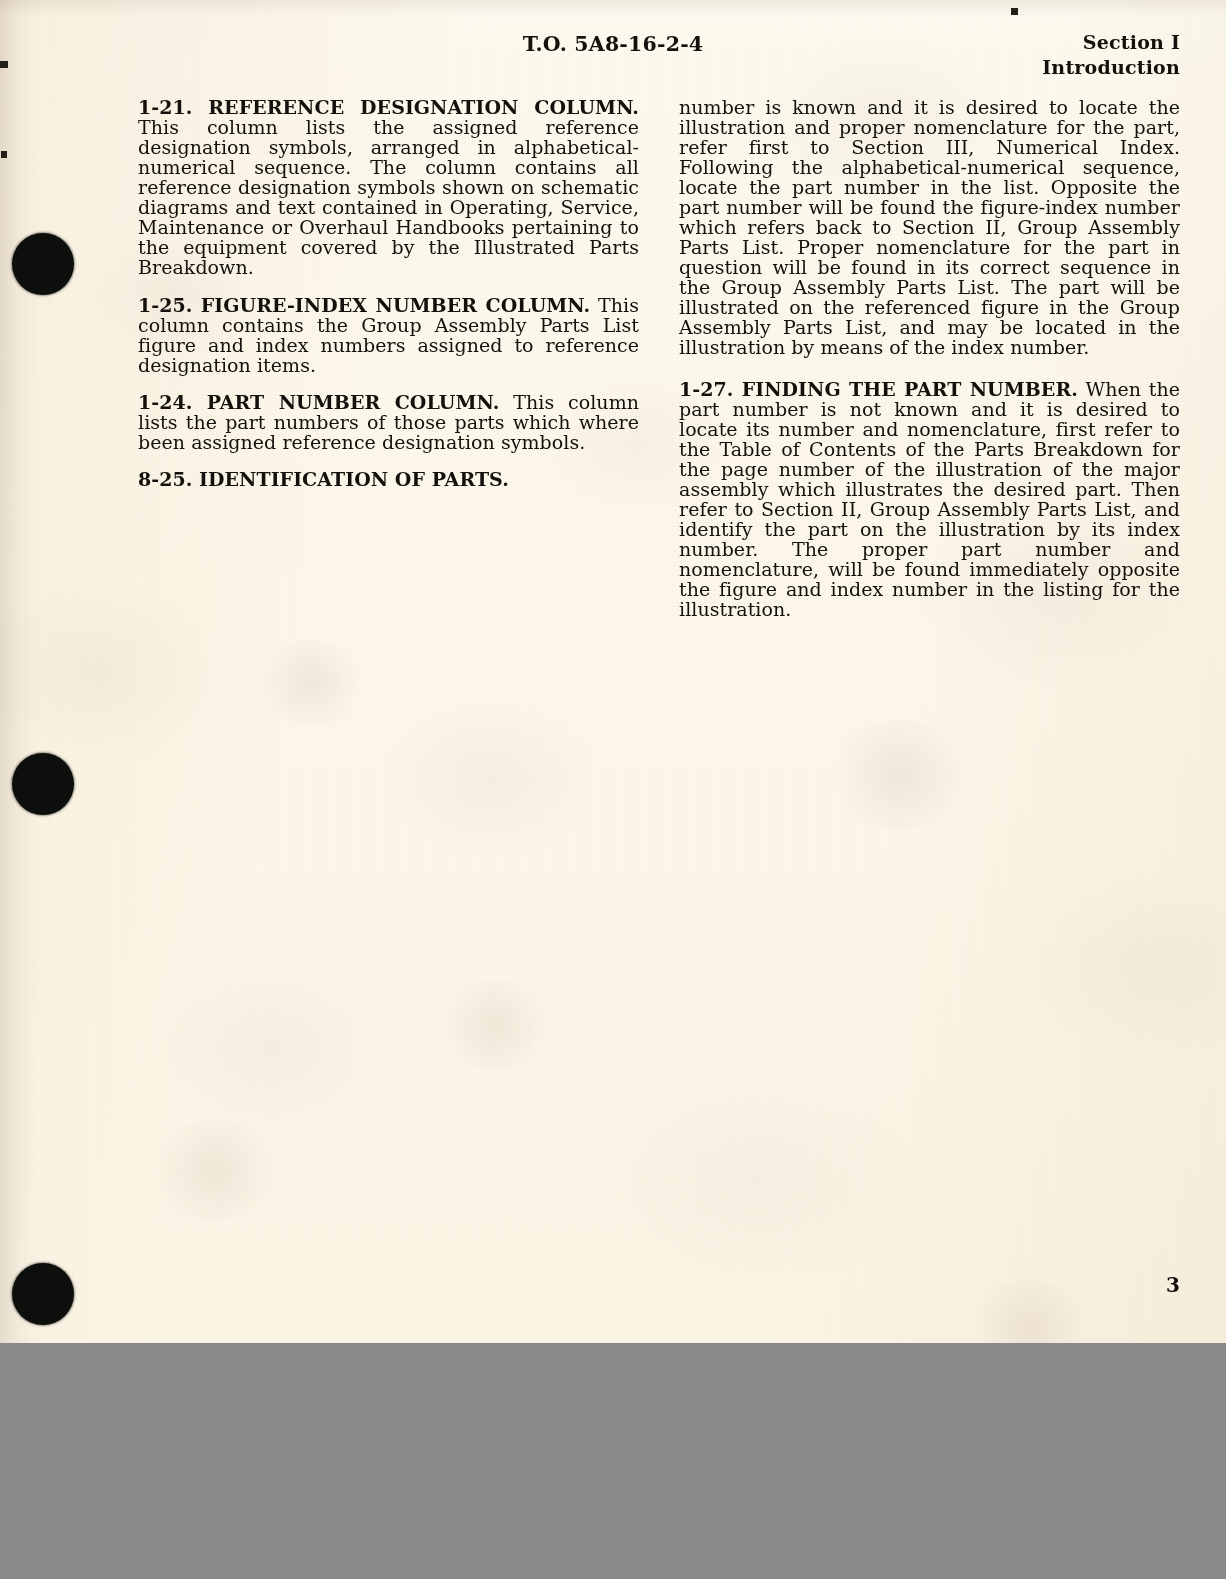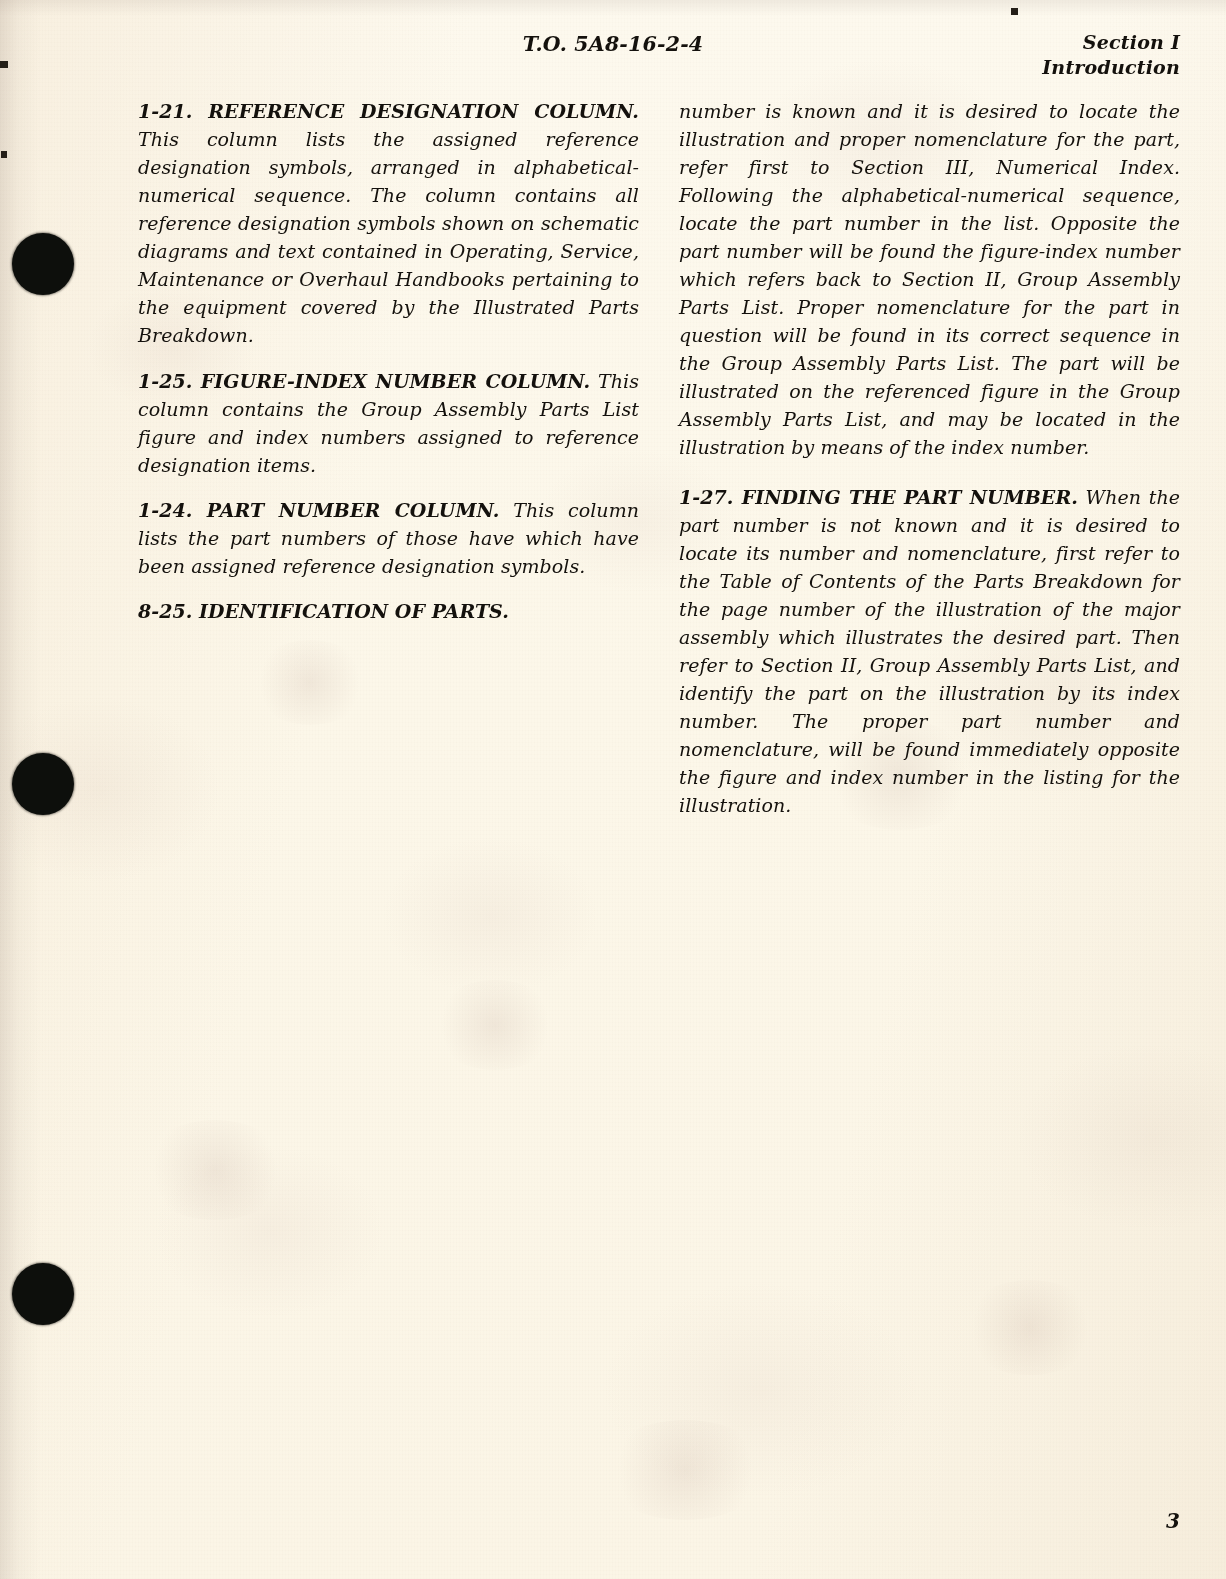--- a/index.html
+++ b/index.html
@@ -3,38 +3,37 @@
 <meta charset="utf-8">
 <style>
   html, body {
     margin: 0;
     padding: 0;
     background: #8a8a8a;
   }
   #page {
     position: relative;
     width: 1226px;
-    height: 1579px;
+    height: 1343px;
     overflow: hidden;
     background-color: #fdf8ec;
     background-image:
       radial-gradient(ellipse 120px 90px at 14% 22%, rgba(190,160,150,0.10), rgba(0,0,0,0) 70%),
       radial-gradient(ellipse 180px 120px at 72% 9%,  rgba(196,168,156,0.10), rgba(0,0,0,0) 70%),
       radial-gradient(ellipse 150px 110px at 40% 58%, rgba(188,158,148,0.09), rgba(0,0,0,0) 72%),
       radial-gradient(ellipse 200px 140px at 86% 44%, rgba(192,164,152,0.10), rgba(0,0,0,0) 72%),
       radial-gradient(ellipse 160px 120px at 22% 78%, rgba(190,160,150,0.09), rgba(0,0,0,0) 72%),
       radial-gradient(ellipse 220px 150px at 62% 88%, rgba(194,166,154,0.09), rgba(0,0,0,0) 72%),
       radial-gradient(ellipse 140px 100px at 52% 33%, rgba(186,156,146,0.08), rgba(0,0,0,0) 72%),
       radial-gradient(ellipse 170px 130px at 8% 50%,  rgba(190,162,150,0.10), rgba(0,0,0,0) 72%),
       radial-gradient(ellipse 190px 130px at 94% 72%, rgba(190,162,150,0.09), rgba(0,0,0,0) 72%),
       linear-gradient(103deg, rgba(244,232,212,0.55) 0%, rgba(0,0,0,0) 30%, rgba(0,0,0,0) 70%, rgba(240,228,208,0.45) 100%),
       linear-gradient(180deg, #fdf9ee 0%, #fcf7e9 45%, #fbf5e6 100%);
     font-family: "DejaVu Serif", "Liberation Serif", serif;
     color: #14110d;
-    font-style: italic;
   }
 
   
   #grain {
     position: absolute;
     inset: 0;
     pointer-events: none;
     opacity: 0.5;
     background-image:
       repeating-linear-gradient(90deg, rgba(150,120,110,0.035) 0px, rgba(150,120,110,0.035) 1px, rgba(0,0,0,0) 1px, rgba(0,0,0,0) 3px),
@@ -113,21 +112,21 @@
     top: 97px;
     width: 1042px;
     display: flex;
     gap: 40px;
   }
   .column {
     width: 501px;
   }
   .para {
     font-size: 19px;
-    line-height: 28px;
+    line-height: 20px;
     text-align: justify;
     text-justify: inter-word;
     margin: 0 0 17px 0;
     letter-spacing: 0.05px;
     -webkit-hyphens: none;
     hyphens: none;
   }
   .para.lead  { margin-bottom: 18px; }
   .para:last-child { margin-bottom: 0; }
   .para .hd {
@@ -182,21 +181,21 @@
       <span class="ln">Section I</span>
       <span class="ln">Introduction</span>
     </div>
   </div>
 
   <div id="columns">
 
     <div class="column">
       <p class="para lead"><span class="hd">1-21.  </span><span class="hd">REFERENCE DESIGNATION COLUMN.</span><span>  This column lists the assigned reference designation symbols, arranged in alphabetical-numerical sequence. The column contains all reference designation symbols shown on schematic diagrams and text contained in Operating, Service, Maintenance or Overhaul Handbooks pertaining to the equipment covered by the Illustrated Parts Breakdown.</span></p>
       <p class="para"><span class="hd">1-25.  </span><span class="hd">FIGURE-INDEX NUMBER COLUMN.</span><span> This column contains the Group Assembly Parts List figure and index numbers assigned to reference designation items.</span></p>
-      <p class="para"><span class="hd">1-24.  </span><span class="hd">PART NUMBER COLUMN.</span><span> This column lists the part numbers of those have which have been assigned reference designation symbols.</span></p>
+      <p class="para"><span class="hd">1-24.  </span><span class="hd">PART NUMBER COLUMN.</span><span> This column lists the part numbers of those parts which where been assigned reference designation symbols.</span></p>
       <p class="para"><span class="hd">8-25.  </span><span class="hd">IDENTIFICATION OF PARTS.</span></p>
     </div>
 
     <div class="column">
       <p class="para">number is known and it is desired to locate the illustration and proper nomenclature for the part, refer first to Section III, Numerical Index. Following the alphabetical-numerical sequence, locate the part number in the list. Opposite the part number will be found the figure-index number which refers back to Section II, Group Assembly Parts List. Proper nomenclature for the part in question will be found in its correct sequence in the Group Assembly Parts List. The part will be illustrated on the referenced figure in the Group Assembly Parts List, and may be located in the illustration by means of the index number.</p>
       <p class="para gap-before"><span class="hd">1-27.  </span><span class="hd">FINDING THE PART NUMBER.</span><span> When the part number is not known and it is desired to locate its number and nomenclature, first refer to the Table of Contents of the Parts Breakdown for the page number of the illustration of the major assembly which illustrates the desired part. Then refer to Section II, Group Assembly Parts List, and identify the part on the illustration by its index number. The proper part number and nomenclature, will be found immediately opposite the figure and index number in the listing for the illustration.</span></p>
     </div>
 
   </div>
 

